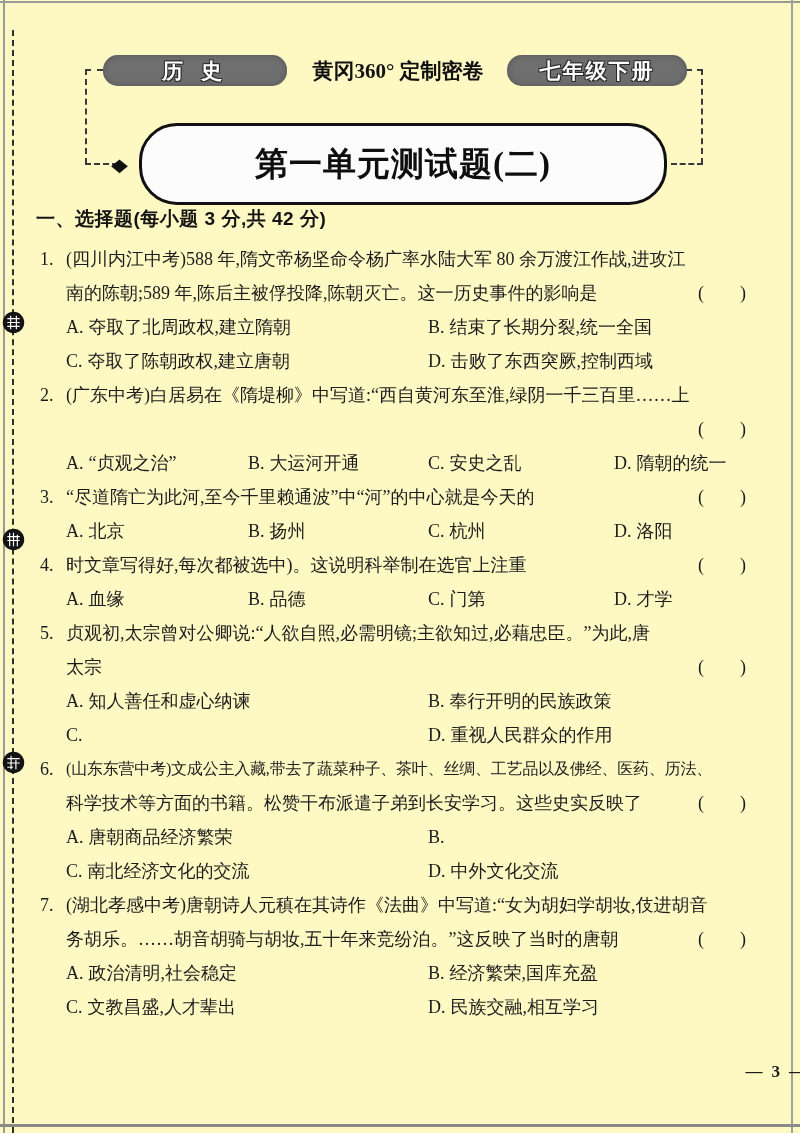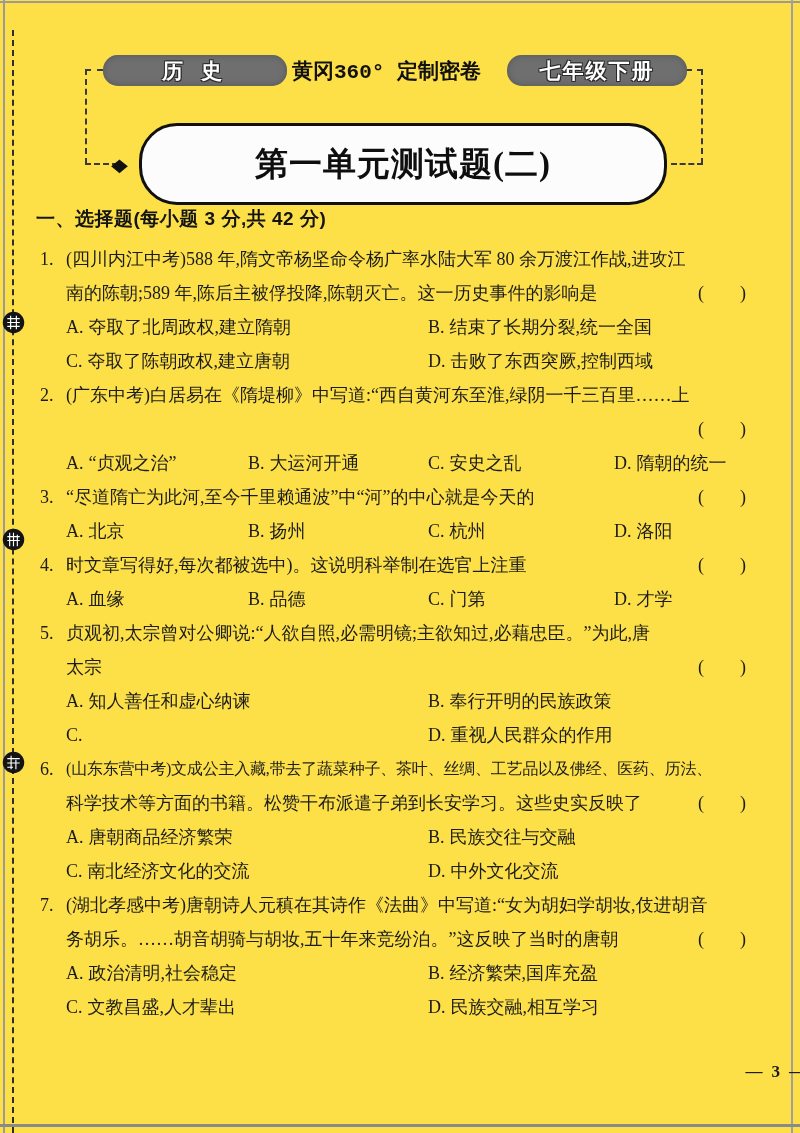--- a/index.html
+++ b/index.html
@@ -1,16 +1,16 @@
 <!DOCTYPE html>
 <html><head>
 <meta charset="utf-8">
 <style>
   html,body{margin:0;padding:0;background:#e8e8e8;}
-  .page{position:relative;width:800px;height:1133px;margin:0 auto;background:#fde047;
+  .page{position:relative;width:800px;height:1133px;margin:0 auto;background:#fef9c3;
         color:#1c1c1c;font-family:"Liberation Serif",serif;overflow:hidden;}
 
   
   .edge-top{position:absolute;left:0;top:1px;width:100%;height:2px;background:#9a9a9a;}
   .edge-left{position:absolute;left:3px;top:0;height:100%;width:2px;background:#9a9a9a;}
   .edge-right{position:absolute;left:791px;top:0;height:100%;width:2px;background:#a0a0a0;}
   .edge-bottom{position:absolute;left:0;top:1124px;width:100%;height:3px;background:#8a8a8a;}
 
   
   .binding-line{position:absolute;left:12px;top:30px;height:1103px;border-left:2px dashed #2e2e2e;}
@@ -18,22 +18,22 @@
   .stamp1{top:311px;}.stamp2{top:528px;}.stamp3{top:751px;}
 
   
   .badge{position:absolute;top:55px;height:31px;background:#6f6f6f;border-radius:15px;
          display:flex;align-items:center;justify-content:center;
          font-family:"Liberation Sans",sans-serif;font-weight:bold;font-size:21px;color:#fff;
          text-shadow:-1px -1px 0 #2a2a2a,1px -1px 0 #2a2a2a,-1px 1px 0 #2a2a2a,1px 1px 0 #2a2a2a;
          box-shadow:inset 0 0 6px #555;}
   .badge-subject{left:103px;width:184px;letter-spacing:6px;}
   .badge-grade{left:507px;width:180px;letter-spacing:2px;}
-  .brand{position:absolute;left:292px;top:57px;width:212px;text-align:left;
-         font-family:Liberation Mono, monospace;font-weight:bold;font-size:21px;color:#111;}
+  .brand{position:absolute;left:292px;top:57px;width:212px;text-align:center;
+         font-family:Liberation Serif, serif;font-weight:bold;font-size:21px;color:#111;}
   .hconn{position:absolute;border-top:2px dashed #3a3a3a;}
   .vconn{position:absolute;border-left:2px dashed #3a3a3a;}
   .conn-l-top{left:85px;top:69px;width:18px;}
   .conn-l-side{left:85px;top:69px;height:95px;}
   .conn-l-bot{left:85px;top:163px;width:33px;}
   .conn-r-top{left:686px;top:69px;width:17px;}
   .conn-r-side{left:701px;top:69px;height:95px;}
   .conn-r-bot{left:671px;top:163px;width:32px;}
   .diamond{position:absolute;font-size:22px;line-height:1;color:#111;transform:scaleY(.82);}
   .diamond-left{left:111px;top:154px;}
@@ -271,21 +271,20 @@
         <span class="q-text">科学技术等方面的书籍。松赞干布派遣子弟到长安学习。这些史实反映了</span>
         <span class="bracket">(　　)</span>
       </div>
       <div class="opts cols2">
         <div class="opt">
             <span class="opt-label">A.</span>
             <span class="opt-text">唐朝商品经济繁荣</span>
           </div>
         <div class="opt">
             <span class="opt-label">B.</span>
-            <span class="opt-text">民族交往与交融</span>
           </div>
         <div class="opt">
             <span class="opt-label">C.</span>
             <span class="opt-text">南北经济文化的交流</span>
           </div>
         <div class="opt">
             <span class="opt-label">D.</span>
             <span class="opt-text">中外文化交流</span>
           </div>
       </div>

